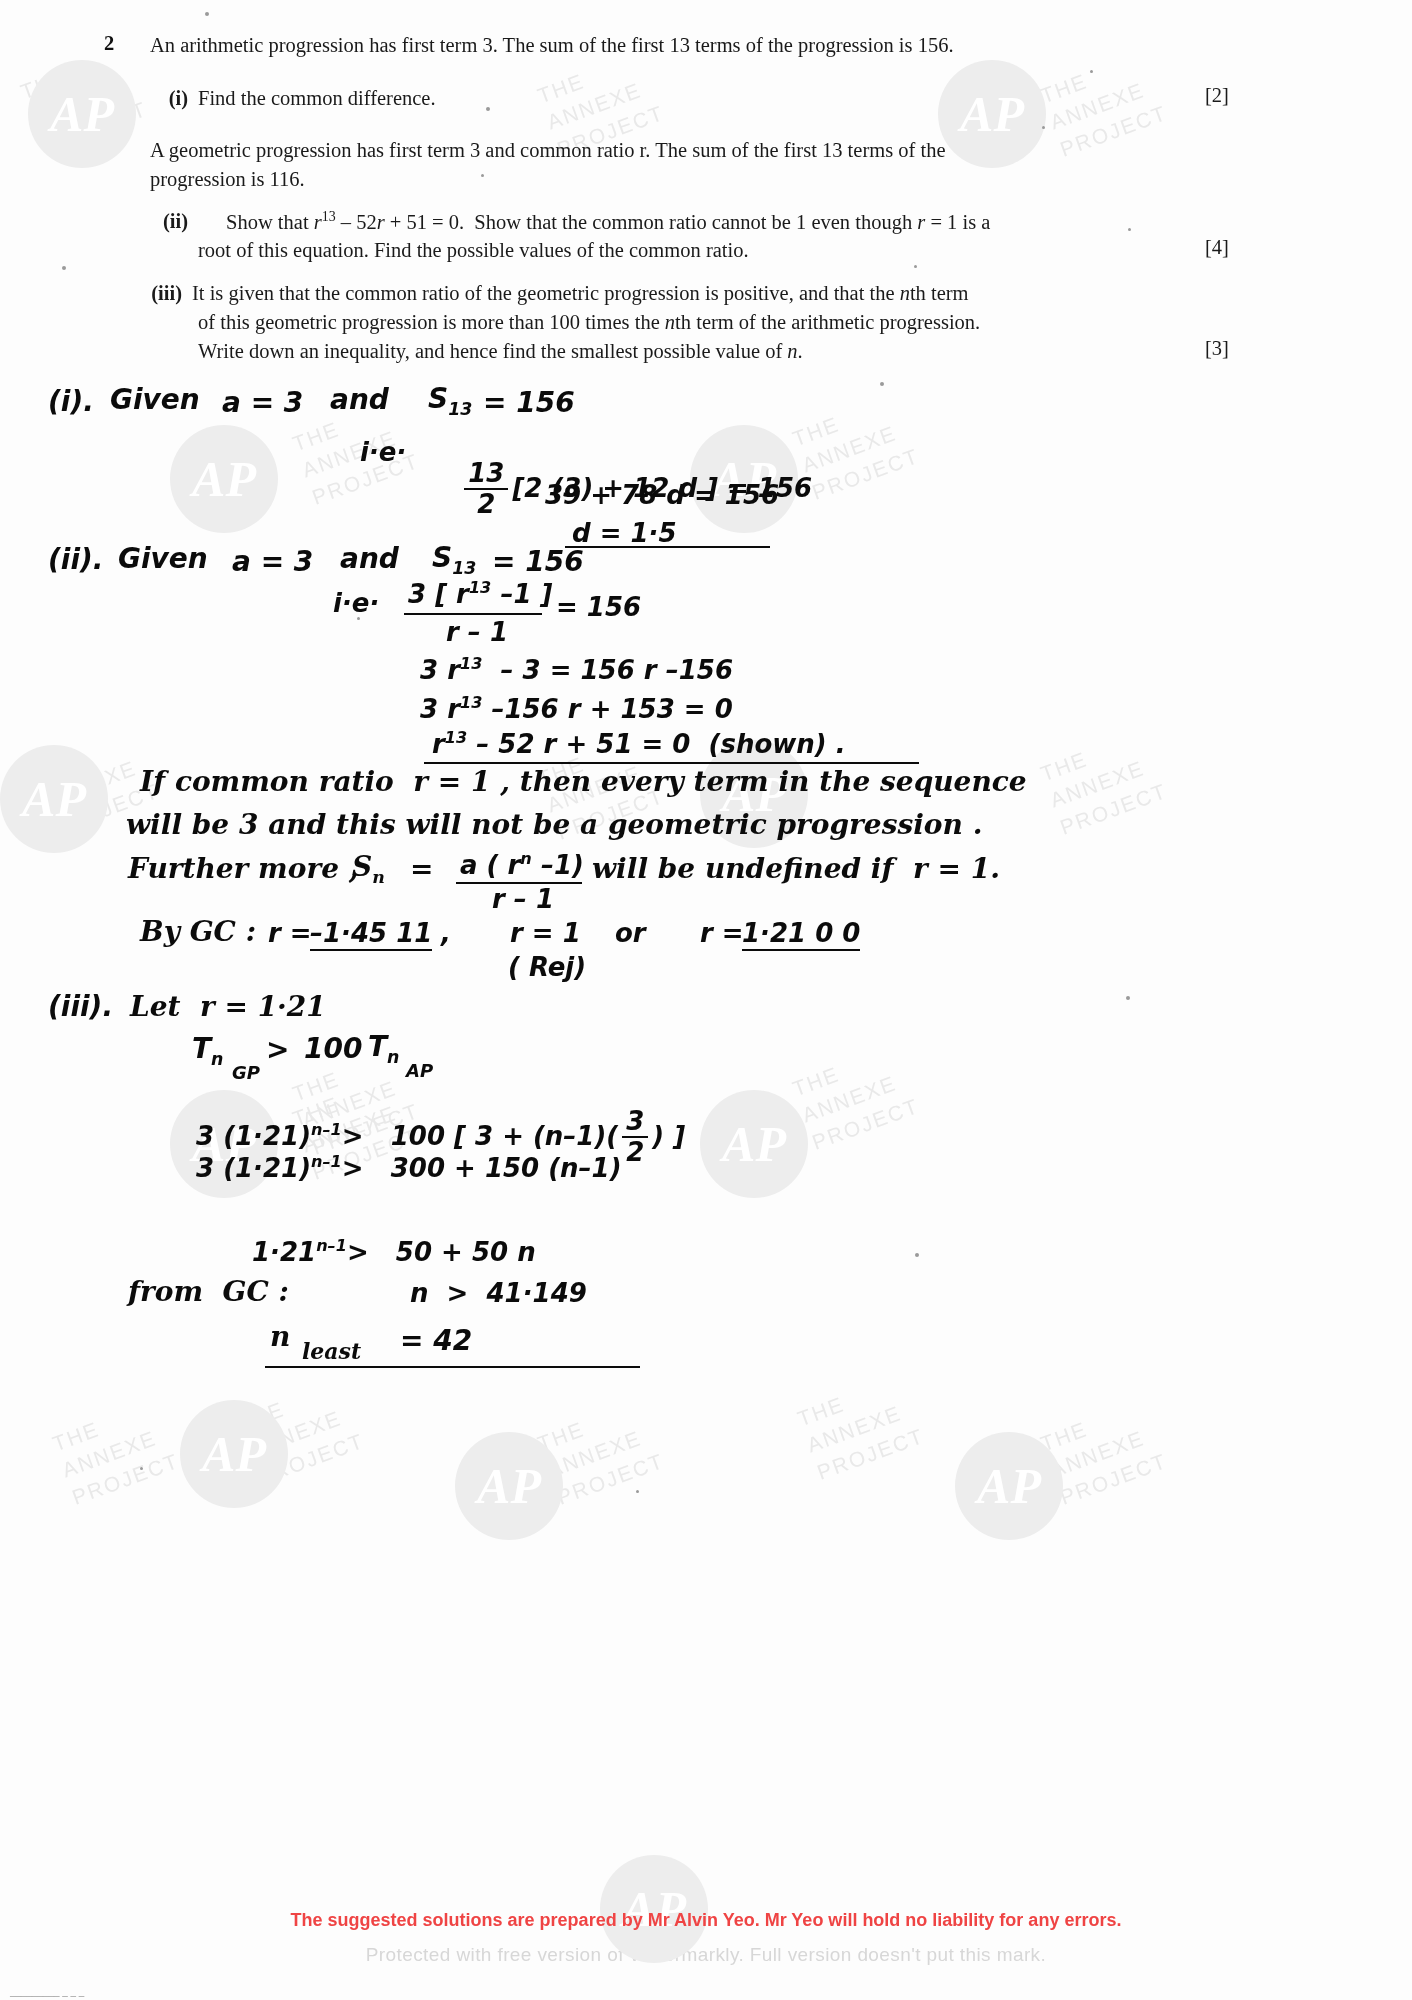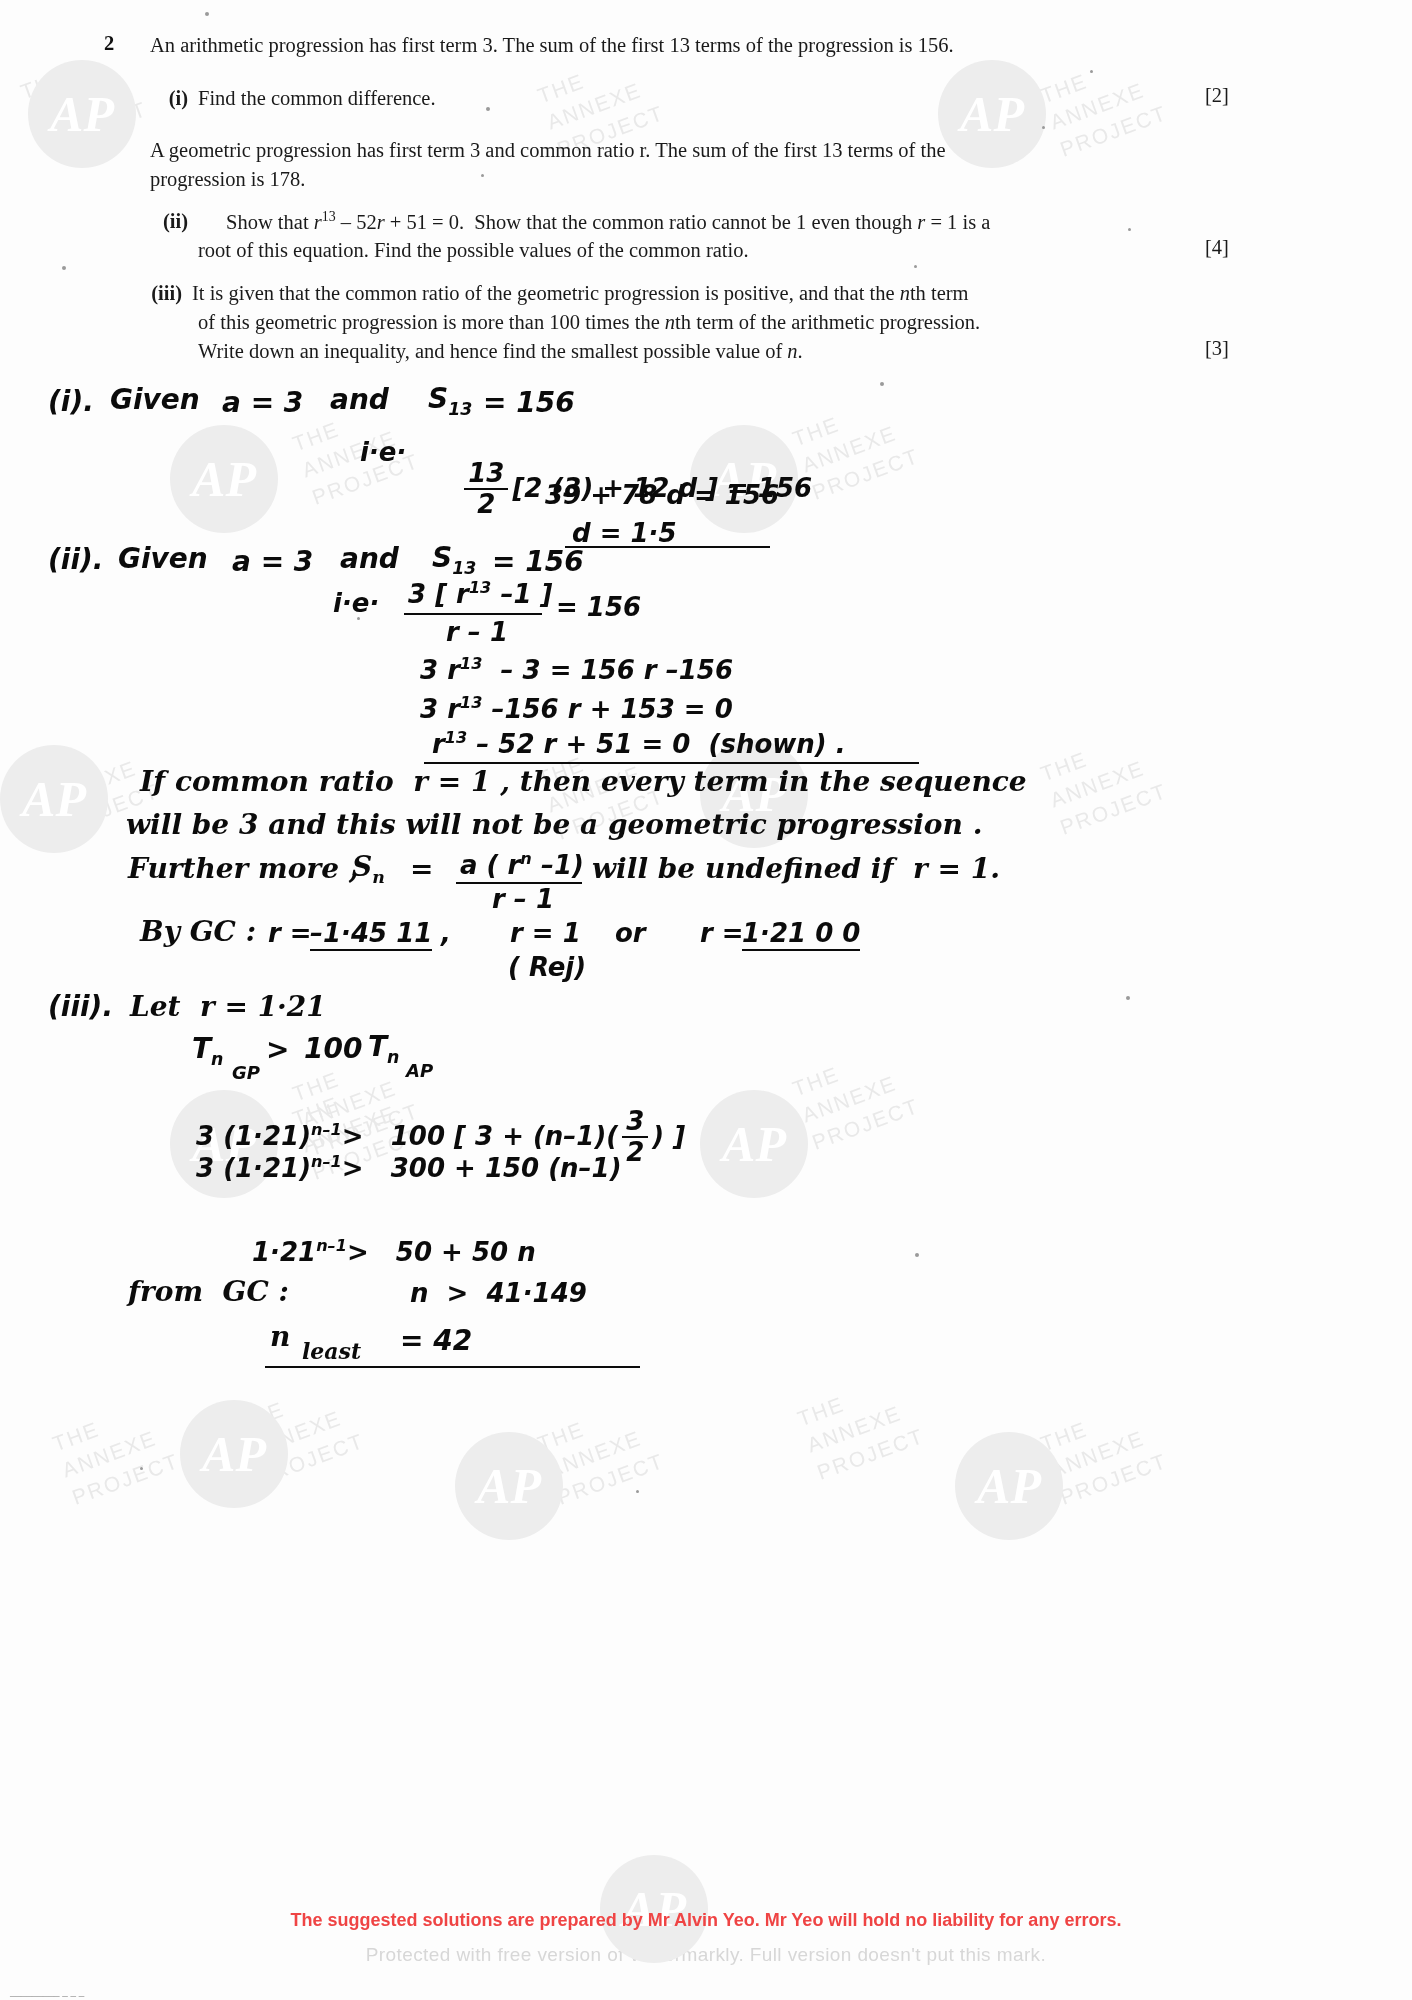--- a/index.html
+++ b/index.html
@@ -263,21 +263,21 @@
     <div class="q-num">2</div>
     <div class="q-block q-stem">An arithmetic progression has first term 3.  The sum of the first 13 terms of the progression is 156.</div>
 
     <div class="q-block part" style="left:152px; top:84px;">
       <span class="part-label">(i)</span>
       <span class="part-text">Find the common difference.</span>
     </div>
     <div class="marks" style="left:1205px; top:84px;">[2]</div>
 
     <div class="q-block gp-stem" style="left:150px; top:136px;">A geometric progression has first term 3 and common ratio r.  The sum of the first 13 terms of the</div>
-    <div class="q-block gp-stem" style="left:150px; top:165px;">progression is 178.</div>
+    <div class="q-block gp-stem" style="left:150px; top:165px;">progression is 116.</div>
 
     <div class="q-block part" style="left:152px; top:207px;gap:28px;">
       <span class="part-label">(ii)</span>
       <span class="part-text">
         Show that <i class="var">r</i><sup>13</sup> – 52<i class="var">r</i> + 51 = 0.&nbsp; Show that the common ratio cannot be 1 even though <i class="var">r</i> = 1 is a
       </span>
     </div>
     <div class="q-block" style="left:198px; top:236px; width:880px;">root of this equation.  Find the possible values of the common ratio.</div>
     <div class="marks" style="left:1205px; top:236px;">[4]</div>
 

